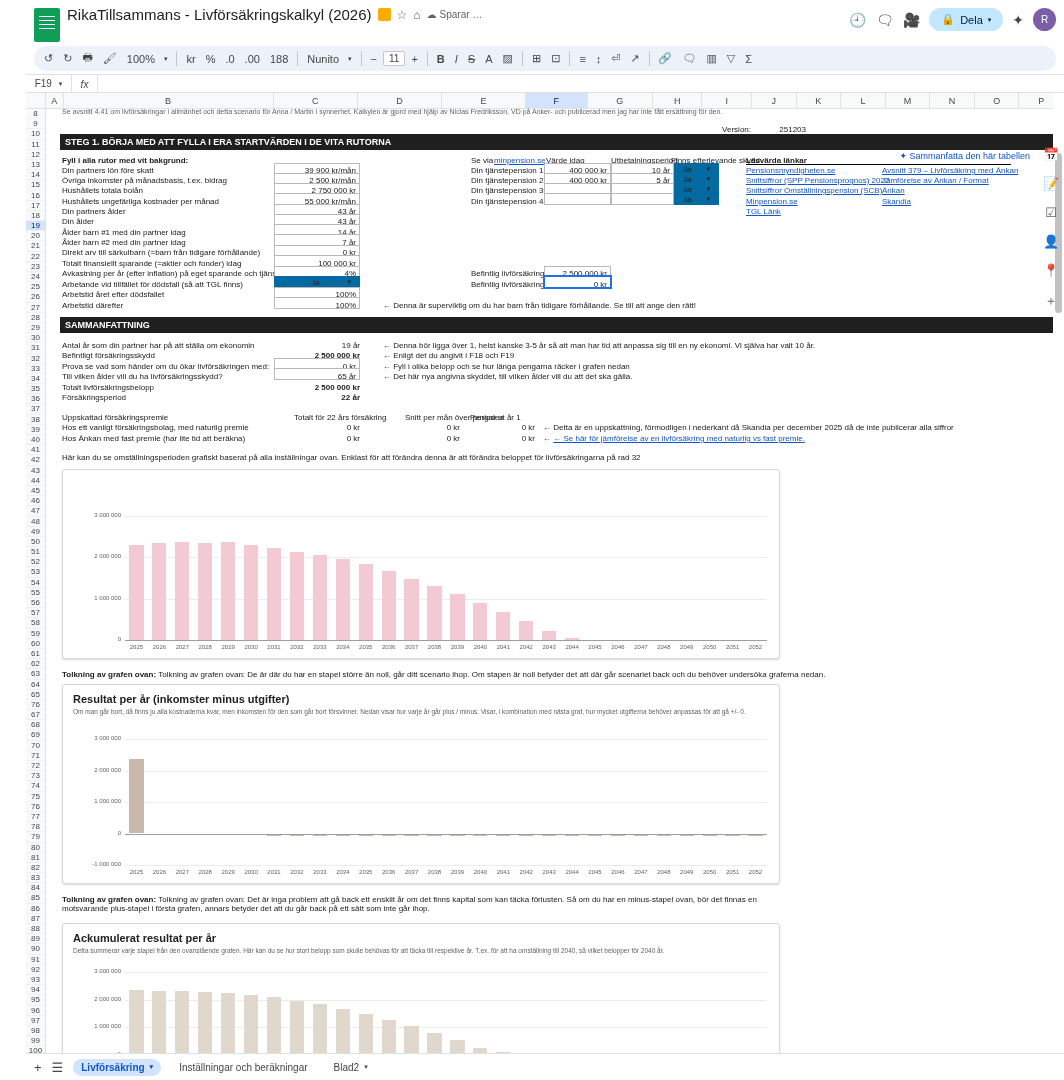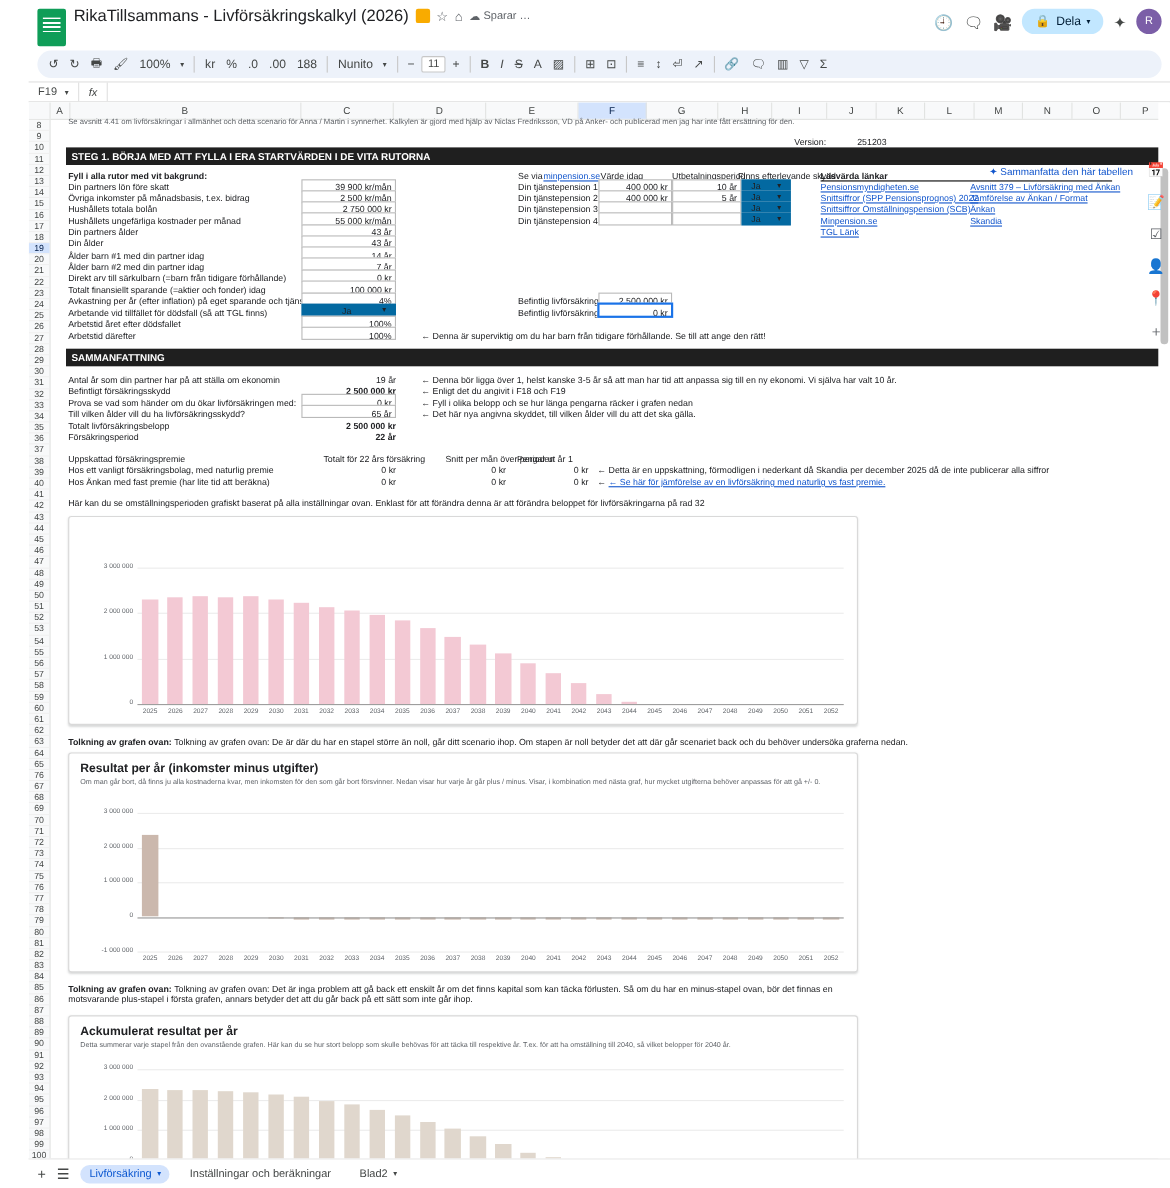--- a/index.html
+++ b/index.html
@@ -109,21 +109,21 @@
 
   
   .rail{ position:absolute;right:0;top:46px;width:26px;display:flex;flex-direction:column;align-items:center;
          gap:14px;padding-top:8px;font-size:13px;color:#5f6368; }
   .rail div{ cursor:pointer; }
 
   
   .sheetbar{ height:27px;border-top:1px solid #e0e0e0;display:flex;align-items:center;gap:10px;padding:0 8px;
              font-size:10px;color:#444746;background:#fff; }
   .stab{ display:flex;align-items:center;gap:5px;padding:3px 8px;border-radius:13px;cursor:pointer; }
-  .stab.active{ background:#d3e3fd;color:#0b57d0;font-weight:normal; }
+  .stab.active{ background:#d3e3fd;color:#0b57d0;font-weight:bold; }
   .sumbtn{ position:absolute;right:34px;top:58px;font-size:9px;color:#1155cc;cursor:pointer; }
 </style>
 </head>
 <body>
 
 <div class="app">
 
   <div class="titlebar">
     <div class="sheets-logo"></div>
     <div class="title-wrap">

